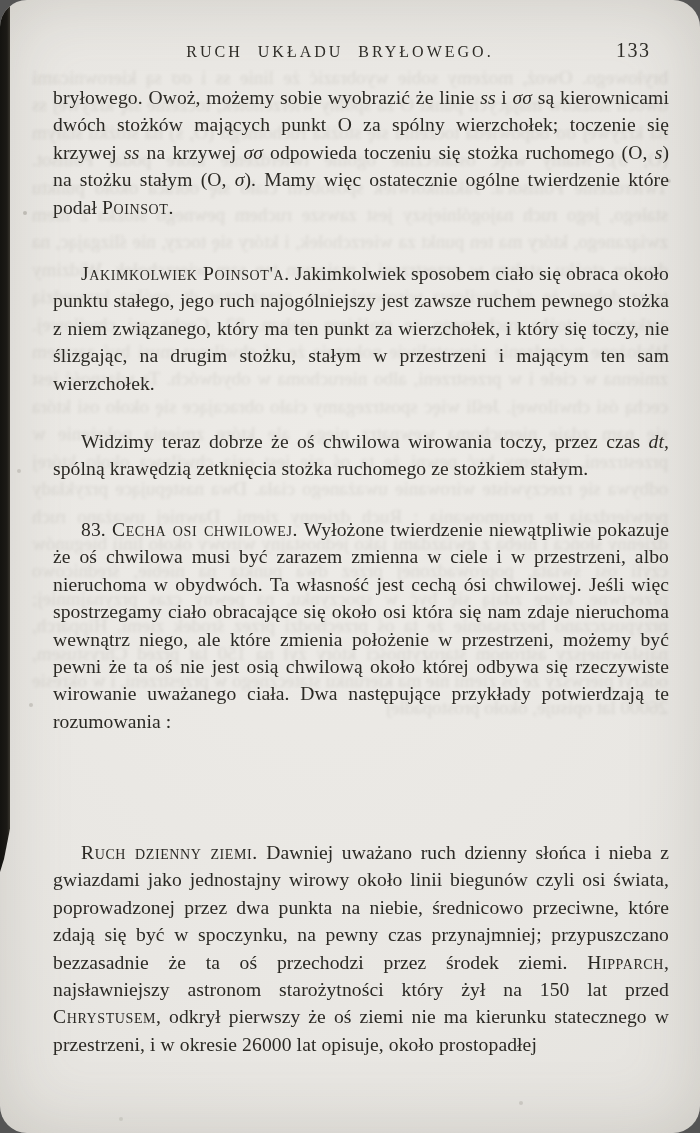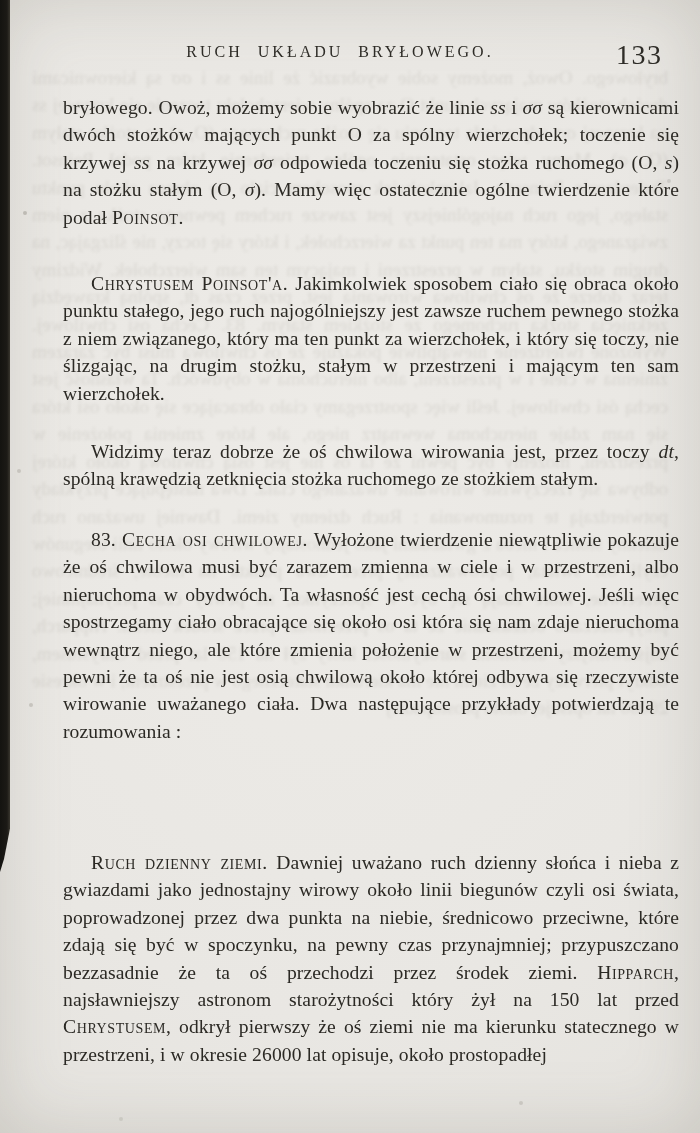--- a/index.html
+++ b/index.html
@@ -6,20 +6,21 @@
   .page {
     position: relative;
     width: 700px;
     height: 1133px;
     overflow: hidden;
     background:
       radial-gradient(ellipse 130% 110% at 46% 40%, #edebe7 0%, #e9e7e3 45%, #e3e1dc 78%, #dbd8d2 100%);
     box-shadow: inset 0 0 70px rgba(110,104,92,0.22);
     font-family: "Liberation Serif", "DejaVu Serif", serif;
     color: var(--ink, #2b2924);
+    border-radius: 27px;
   }
   
   .scan-edge {
     position: absolute; left: 0; top: 0;
     width: 10px; height: 872px;
     background: linear-gradient(to right, #141310 0%, #1c1a16 70%, #3a372f 100%);
     clip-path: polygon(0 0, 100% 0, 100% 95%, 40% 98.5%, 0 100%);
     filter: blur(0.4px);
   }
   
@@ -51,27 +52,27 @@
     position: absolute; top: 43px; left: 60px; width: 560px;
     text-align: center;
     font-size: 16px;
     letter-spacing: 3px;
     word-spacing: 8px;
     color: #2e2c27;
     white-space: nowrap;
   }
   .page-number {
     position: absolute; top: 39px; left: 616px;
-    font-size: 28px;
+    font-size: 20px;
     letter-spacing: 1.5px;
     color: #2e2c27;
   }
   .text-col { position: absolute; left: 45px; top: 0; width: 616px; }
   .para {
-    position: absolute; margin: 18px; width: 616px;
+    position: absolute; margin: 8px; width: 616px;
     text-align: justify;
     font-size: 19.6px;
     line-height: 27.4px;
     text-indent: 28px;
     letter-spacing: 0.1px;
   }
   .para:nth-of-type(1) { top: 76px;  text-indent: 0; }
   .para:nth-of-type(2) { top: 252px; }
   .para:nth-of-type(3) { top: 420px; }
   .para:nth-of-type(4) { top: 508px; }
@@ -87,18 +88,18 @@
   <div class="bleed">bryłowego. Owoż, możemy sobie wyobrazić że linie ss i σσ są kierownicami dwóch stożków mających punkt O za spólny wierzchołek; toczenie się krzywej ss na krzywej σσ odpowieda toczeniu się stożka ruchomego (O, s) na stożku stałym (O, σ). Mamy więc ostatecznie ogólne twierdzenie które podał Poinsot.   Twierdzenie Poinsot'a. Jakimkolwiek sposobem ciało się obraca około punktu stałego, jego ruch najogólniejszy jest zawsze ruchem pewnego stożka z niem związanego, który ma ten punkt za wierzchołek, i który się toczy, nie ślizgając, na drugim stożku, stałym w przestrzeni i mającym ten sam wierzchołek.   Widzimy teraz dobrze że oś chwilowa wirowania jest, przez czas dt, spólną krawędzią zetknięcia stożka ruchomego ze stożkiem stałym.   83. Cecha osi chwilowej. Wyłożone twierdzenie niewątpliwie pokazuje że oś chwilowa musi być zarazem zmienna w ciele i w przestrzeni, albo nieruchoma w obydwóch. Ta własność jest cechą ósi chwilowej. Jeśli więc spostrzegamy ciało obracające się około osi która się nam zdaje nieruchoma wewnątrz niego, ale które zmienia położenie w przestrzeni, możemy być pewni że ta oś nie jest osią chwilową około której odbywa się rzeczywiste wirowanie uważanego ciała. Dwa następujące przykłady potwierdzają te rozumowania :   Ruch dzienny ziemi. Dawniej uważano ruch dzienny słońca i nieba z gwiazdami jako jednostajny wirowy około linii biegunów czyli osi świata, poprowadzonej przez dwa punkta na niebie, średnicowo przeciwne, które zdają się być w spoczynku, na pewny czas przynajmniej; przypuszczano bezzasadnie że ta oś przechodzi przez środek ziemi. Hipparch, najsławniejszy astronom starożytności który żył na 150 lat przed Chrystusem, odkrył pierwszy że oś ziemi nie ma kierunku statecznego w przestrzeni, i w okresie 26000 lat opisuje, około prostopadłej</div>
   <div class="specks"></div>
   <div class="scan-edge"></div>
 
   <div class="running-header">RUCH UKŁADU BRYŁOWEGO.</div>
 
   <div class="page-number">133</div>
 
   <div class="text-col">
       <p class="para"><span>bryłowego. Owoż, możemy sobie wyobrazić że linie </span><span class="mt">ss</span><span> i </span><span class="mt">σσ</span><span> są kierownicami dwóch stożków mających punkt O za spólny wierzchołek; toczenie się krzywej </span><span class="mt">ss</span><span> na krzywej </span><span class="mt">σσ</span><span> odpowieda toczeniu się stożka ruchomego (O, </span><span class="mt">s</span><span>) na stożku stałym (O, </span><span class="mt">σ</span><span>). Mamy więc ostatecznie ogólne twierdzenie które podał </span><span class="sc">Poinsot</span><span>.</span></p>
-      <p class="para"><span class="sc">Chrystusem Poinsot'a.</span><span> </span><span class="it">Jakimkolwiek sposobem ciało się obraca około punktu stałego, jego ruch najogólniejszy jest zawsze ruchem pewnego stożka z niem związanego, który ma ten punkt za wierzchołek, i który się toczy, nie ślizgając, na drugim stożku, stałym w przestrzeni i mającym ten sam wierzchołek.</span></p>
-      <p class="para"><span>Widzimy teraz dobrze że oś chwilowa wirowania jest, przez toczy </span><span class="mt">dt</span><span>, spólną krawędzią zetknięcia stożka ruchomego ze stożkiem stałym.</span></p>
+      <p class="para"><span class="sc">Jakimkolwiek Poinsot'a.</span><span> </span><span class="it">Jakimkolwiek sposobem ciało się obraca około punktu stałego, jego ruch najogólniejszy jest zawsze ruchem pewnego stożka z niem związanego, który ma ten punkt za wierzchołek, i który się toczy, nie ślizgając, na drugim stożku, stałym w przestrzeni i mającym ten sam wierzchołek.</span></p>
+      <p class="para"><span>Widzimy teraz dobrze że oś chwilowa wirowania toczy, przez czas </span><span class="mt">dt</span><span>, spólną krawędzią zetknięcia stożka ruchomego ze stożkiem stałym.</span></p>
       <p class="para"><span>83. </span><span class="sc">Cecha osi chwilowej.</span><span> Wyłożone twierdzenie niewątpliwie pokazuje że oś chwilowa musi być zarazem zmienna w ciele i w przestrzeni, albo nieruchoma w obydwóch. Ta własność jest </span><span class="it">cechą</span><span> ósi chwilowej. Jeśli więc spostrzegamy ciało obracające się około osi która się nam zdaje nieruchoma wewnątrz niego, ale które zmienia położenie w przestrzeni, możemy być pewni że ta oś nie jest osią chwilową około której odbywa się rzeczywiste wirowanie uważanego ciała. Dwa następujące przykłady potwierdzają te rozumowania :</span></p>
       <p class="para"><span class="sc">Ruch dzienny ziemi.</span><span> Dawniej uważano ruch dzienny słońca i nieba z gwiazdami jako jednostajny wirowy około </span><span class="it">linii biegunów</span><span> czyli </span><span class="it">osi świata</span><span>, poprowadzonej przez dwa punkta na niebie, średnicowo przeciwne, które zdają się być w spoczynku, na pewny czas przynajmniej; przypuszczano bezzasadnie że ta oś przechodzi przez środek ziemi. </span><span class="sc">Hipparch</span><span>, najsławniejszy astronom starożytności który żył na 150 lat przed </span><span class="sc">Chrystusem</span><span>, odkrył pierwszy że oś ziemi nie ma kierunku statecznego w przestrzeni, i w okresie 26000 lat opisuje, około prostopadłej</span></p>
     </div>
 </div>
 
 </body></html>

